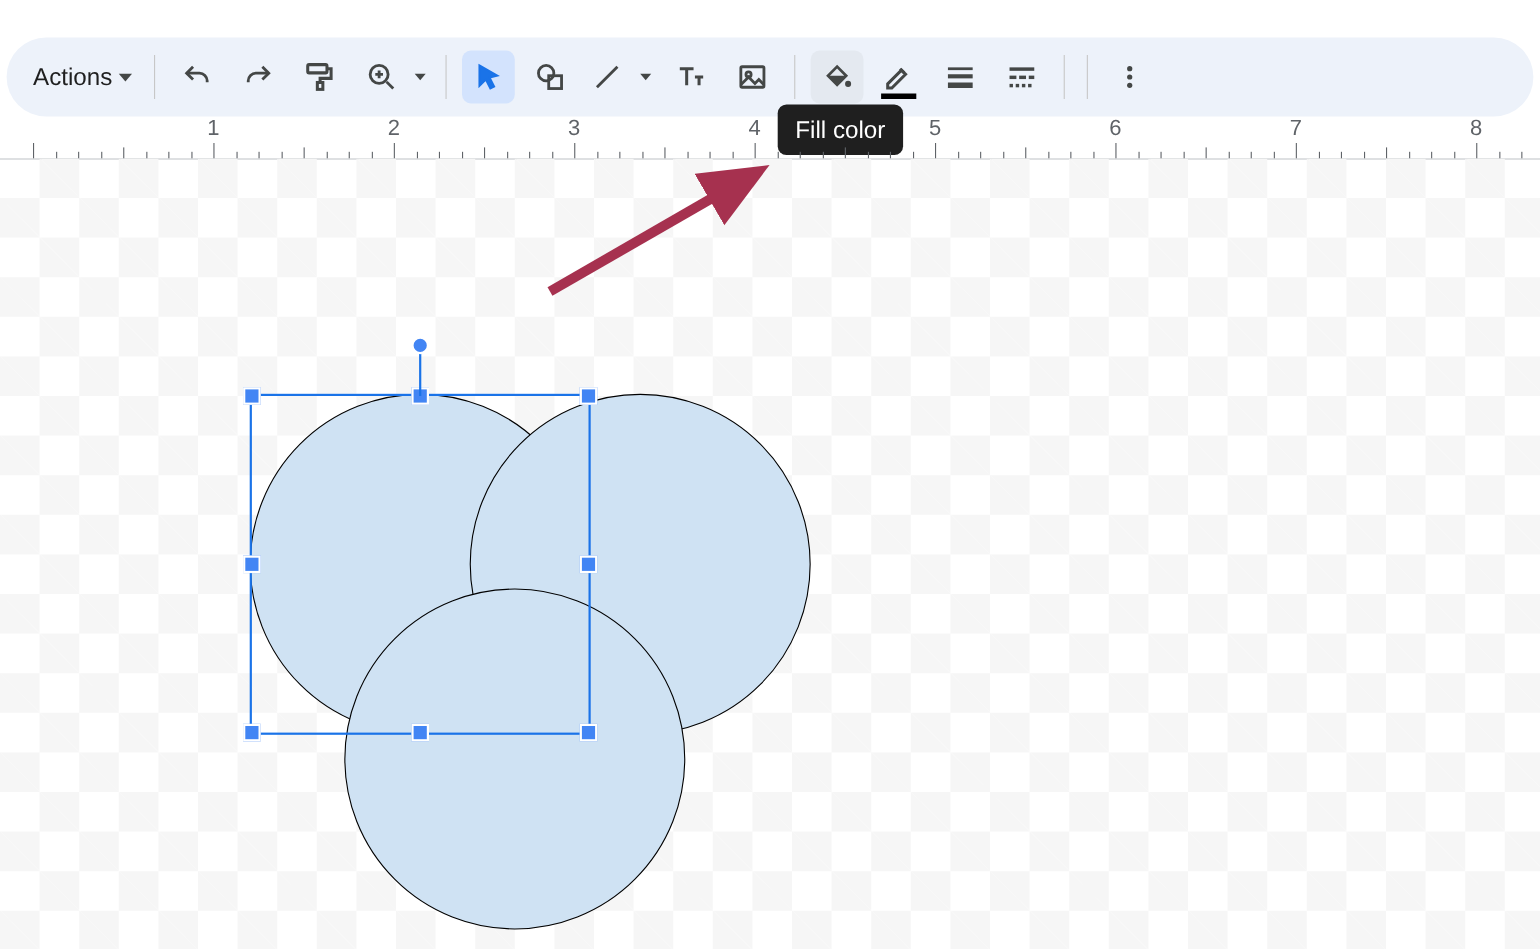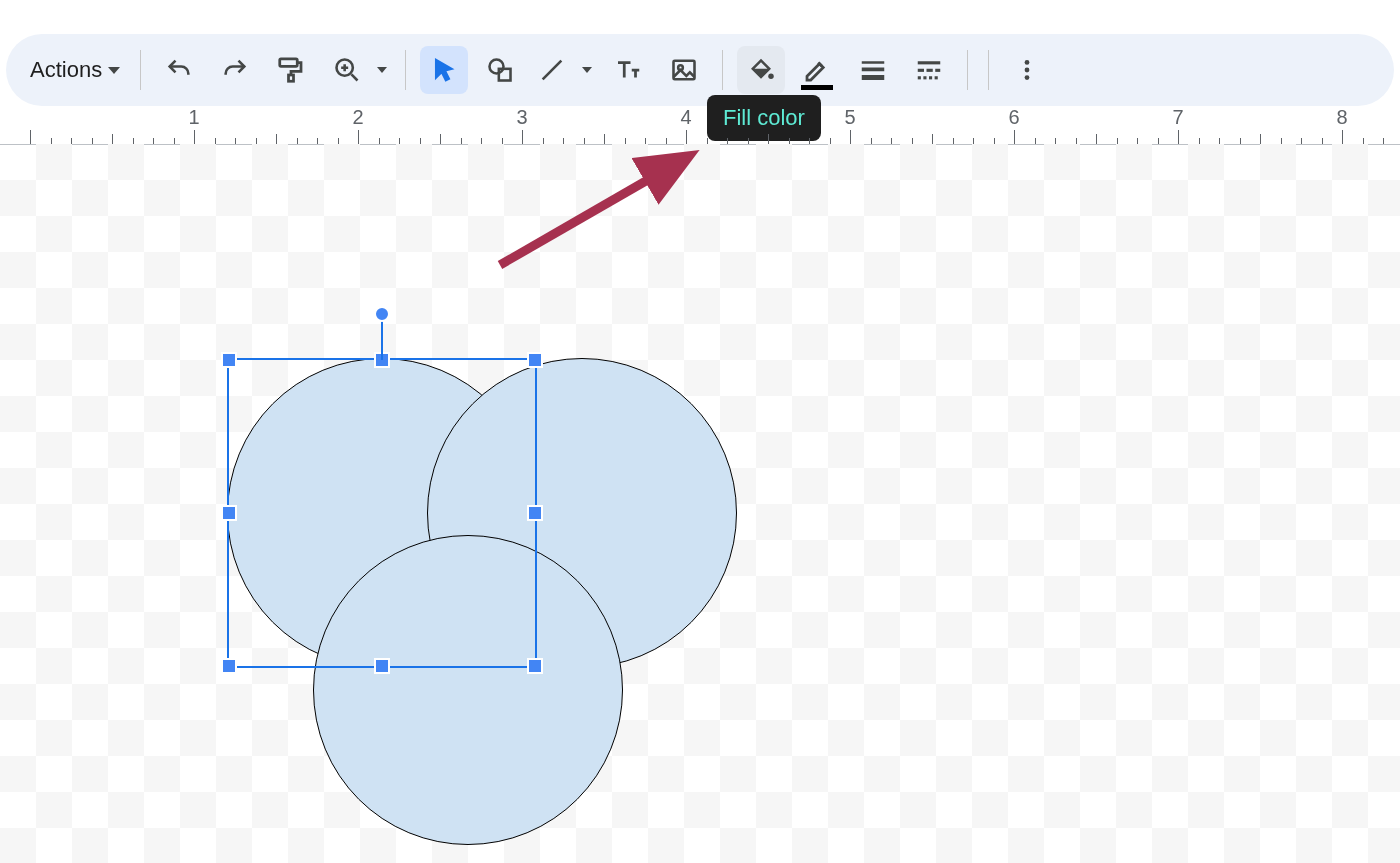--- a/index.html
+++ b/index.html
@@ -43,21 +43,21 @@
   }
   .tri.small{border-left-width:5px;border-right-width:5px;border-top-width:6px}
   .font{
     width:160px;height:48px;border-radius:8px;display:flex;align-items:center;justify-content:space-between;
     padding:0 16px 0 20px;font-size:24px;color:var(--ink-dark);cursor:pointer;
   }
   .drop-wrap{display:flex;align-items:center}
   .drop-wrap .tri{margin-left:6px}
   
   .tooltip{
-    position:absolute;background:#1f1f1f;color:#5eead4;font-size:22px;
+    position:absolute;background:#1f1f1f;color:#ffffff;font-size:22px;
     padding:10px 16px;border-radius:8px;white-space:nowrap;
   }
   
   .ruler{
     position:absolute;left:0;right:0;top:108px;height:36px;
     border-bottom:1px solid var(--ruler);
   }
   .ruler .num{
     position:absolute;top:-2px;font-size:20px;color:#5f6368;transform:translateX(-50%);
   }

